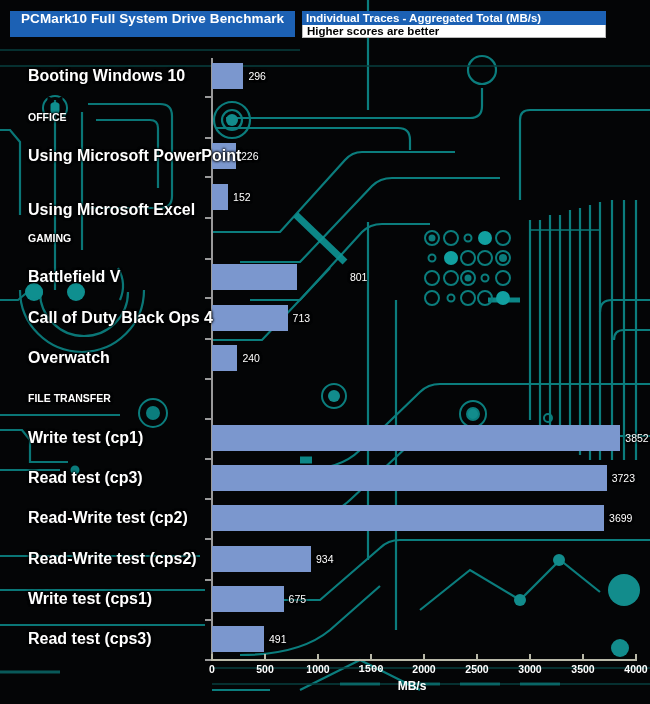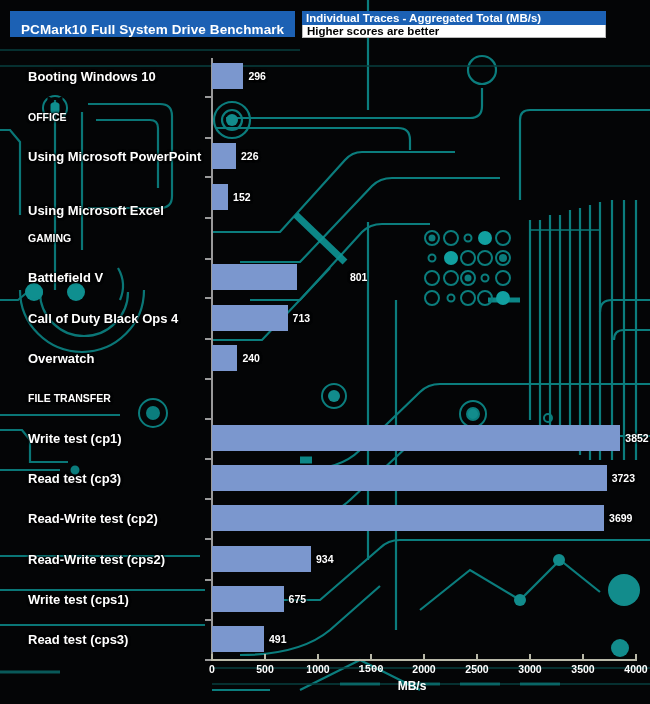--- a/index.html
+++ b/index.html
@@ -41,21 +41,21 @@
     height: 48px;
   }
   .title-bar {
     position: absolute;
     left: 10px;
     top: 11px;
     width: 285px;
     height: 26px;
     background: #1c61b4;
     display: flex;
-    align-items: flex-end;
+    align-items: flex-start;
   }
   .title-bar .title-text {
     color: #ffffff;
     font-size: 13.5px;
     font-weight: bold;
     padding-left: 11px;
     letter-spacing: 0.1px;
     white-space: nowrap;
   }
   .legend-block {
@@ -144,40 +144,40 @@
     transform: translateX(-50%);
     color: #ffffff;
     font-size: 12px;
     font-weight: bold;
     white-space: nowrap;
   }
 
   .cat-label {
     position: absolute;
     color: #ffffff;
-    font-size: 13px;
+    font-size: 16px;
     font-weight: bold;
     white-space: nowrap;
     transform: translateY(-50%);
     text-shadow: 0 0 3px #000, 0 0 3px #000, 0 0 2px #000;
   }
   .cat-label.group {
     font-size: 10.5px;
   }
 
   .bar {
     position: absolute;
     background: #7b97ce;
     height: 26px;
   }
   .bar-value {
     position: absolute;
     color: #ffffff;
     font-size: 10.5px;
-    font-weight: bold;
+    font-weight: normal;
     white-space: nowrap;
     transform: translateY(-50%);
     text-shadow: 0 0 3px #000, 0 0 3px #000, 0 0 2px #000;
   }
 </style>
 </head>
 <body>
 
 <div id="root">
 

